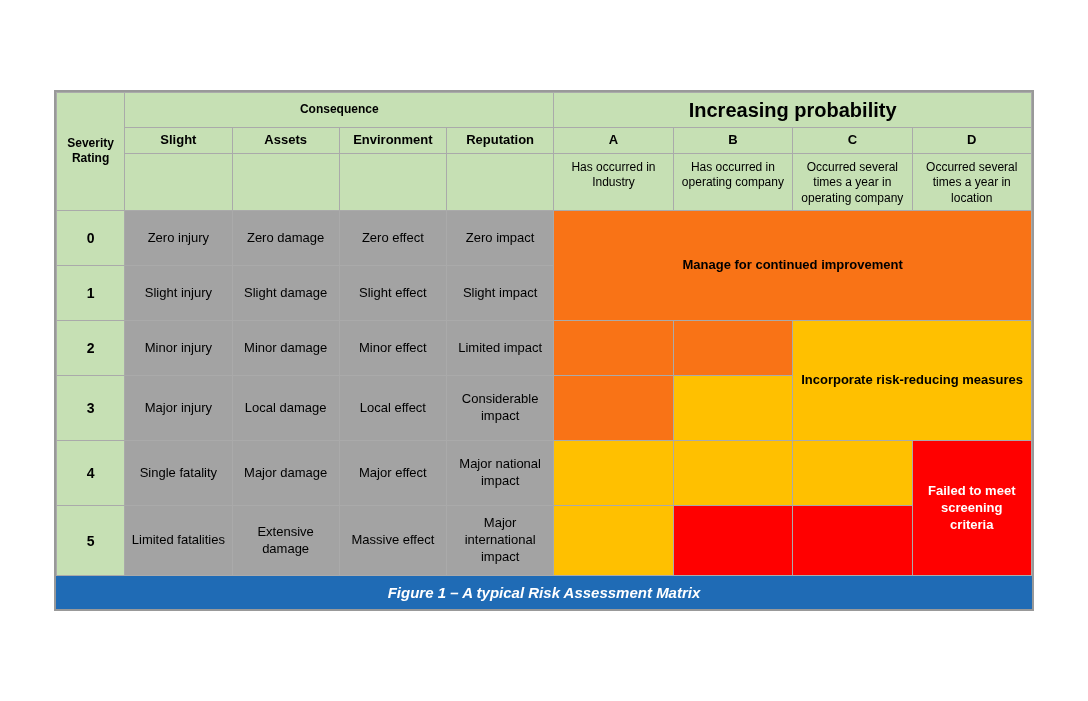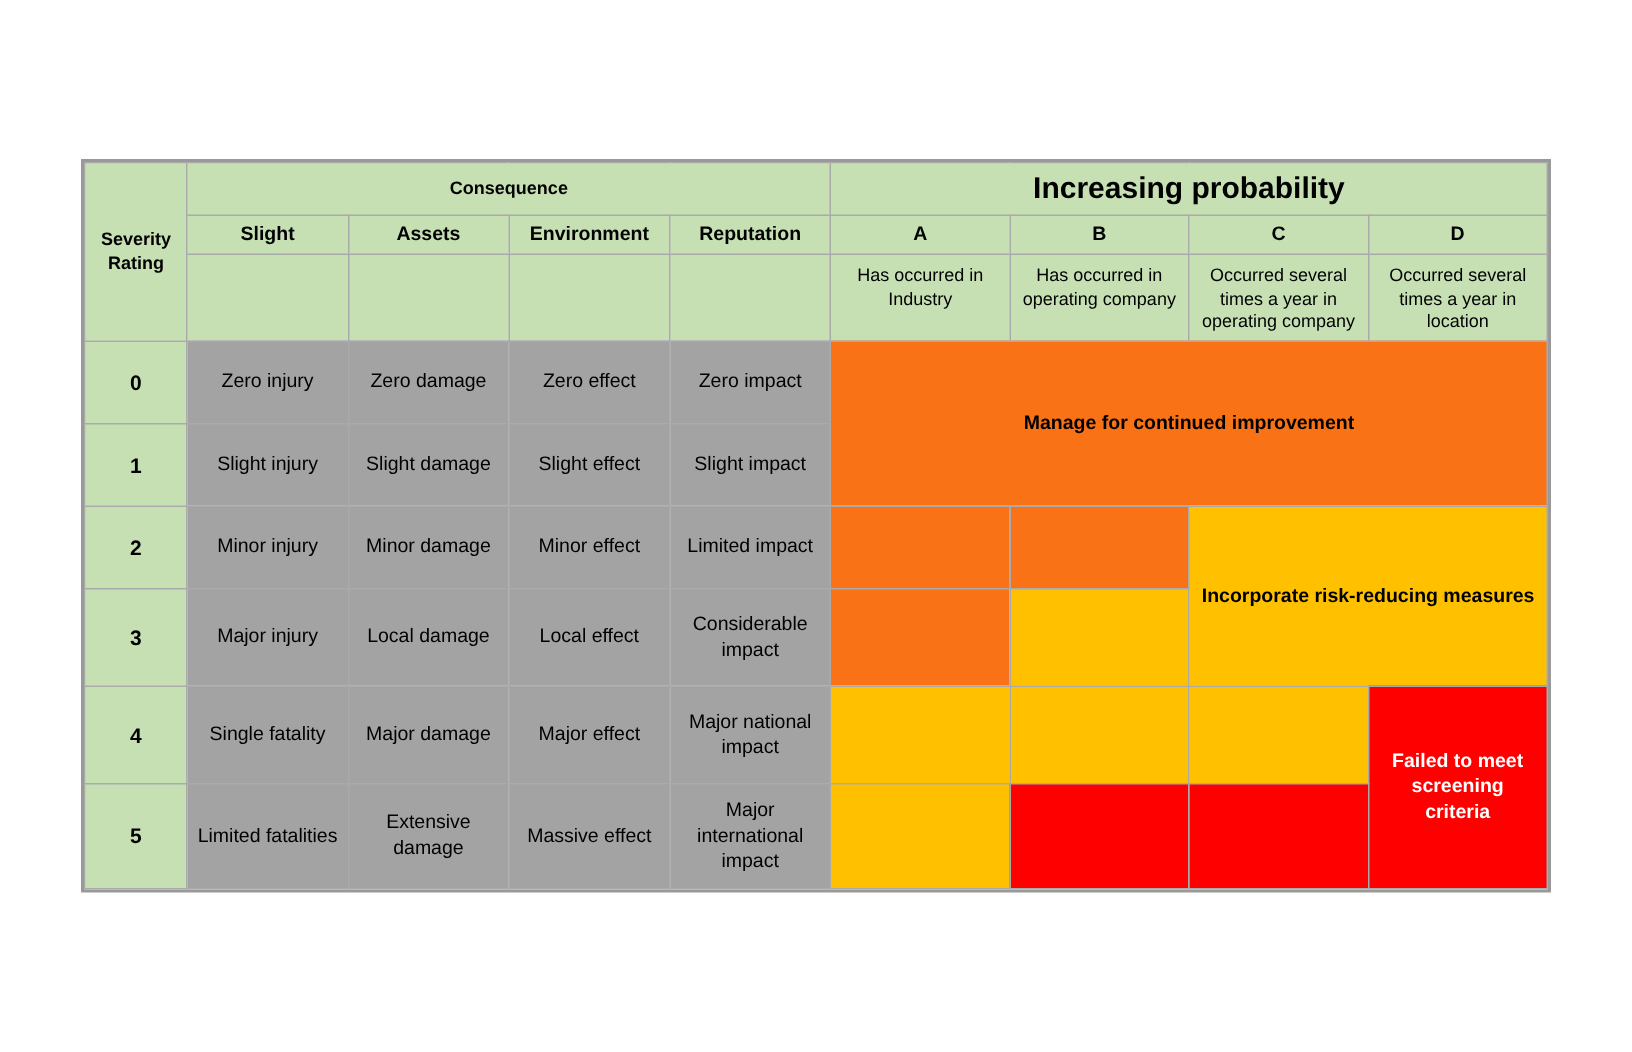--- a/index.html
+++ b/index.html
@@ -295,13 +295,16 @@
         <td class="consequence-cell">
           <span>Major international impact</span>
         </td>
         <td class="yellow-cell"></td>
         <td class="red-cell"></td>
         <td class="red-cell"></td>
       </tr>
     </tbody>
   </table>
 
+  <div class="footer-bar">
+    <span>Figure 1 – A typical Risk Assessment Matrix</span>
+  </div>
 </div>
 
 </body></html>

